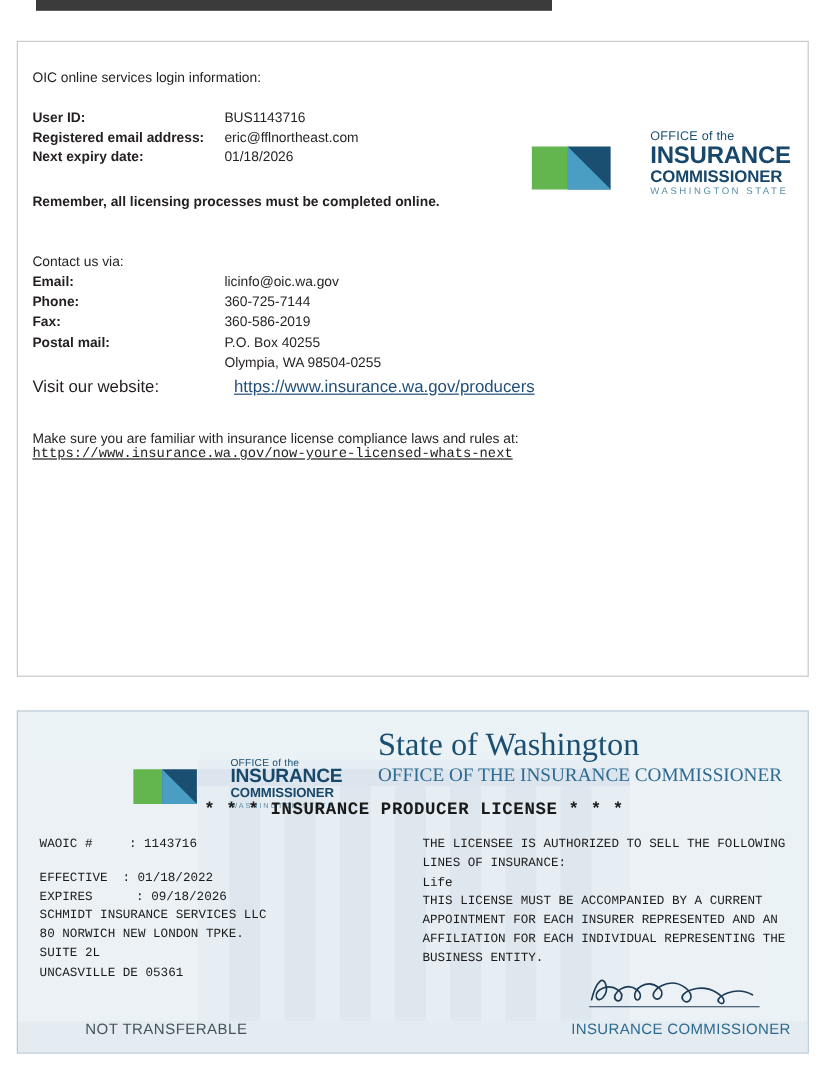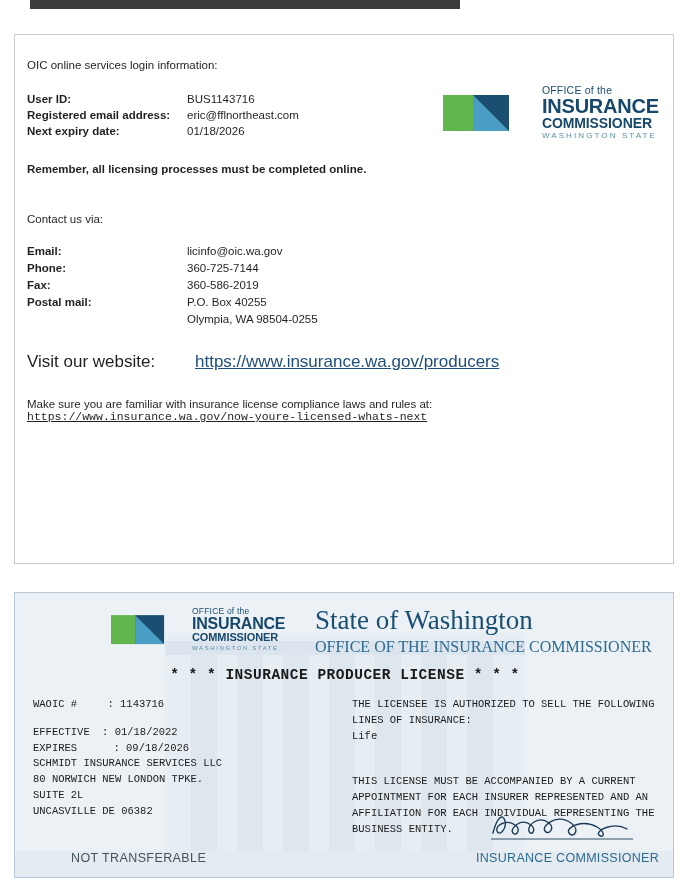--- a/index.html
+++ b/index.html
@@ -74,36 +74,35 @@
   .remember {
     margin-top: 22px;
     font-size: 11.5px;
     font-weight: bold;
   }
   .contact-lead {
     margin-top: 38px;
     font-size: 11.5px;
   }
   .kv-table2 {
-    margin-top: 20px;
+    margin-top: 4px;
     border-collapse: collapse;
     font-size: 11.5px;
   }
   .kv-table2 td {
     padding: 0 0 5px 0;
     vertical-align: top;
     white-space: nowrap;
   }
   .kv-table2 td.k {
     font-weight: bold;
     width: 160px;
   }
   .website-row {
-    margin-top: 22px;
-    font-size: 17px;
+    font-size: 14px;
     position: relative;
     height: 16px;
     text-align: right;
   }
   .website-row .lbl {
     position: absolute; left: 0; top: 0;
   }
   .website-row .lnk {
     position: absolute; left: 168px; top: 0;
     color: #1f4e79;
@@ -117,21 +116,22 @@
     margin-top: 7px;
     color: #231f20;
     text-decoration: underline;
     font-family: Liberation Mono, monospace;
   }
 
   
   .oic-logo {
     position: absolute;
     display: flex;
-    align-items: flex-start;
+    align-items: flex-end;
+    margin-top: 24px;
   }
   .oic-logo .marks {
     position: relative;
     flex: 0 0 auto;
   }
   .oic-text {
     margin-left: 7px;
     line-height: 1;
   }
   .oic-text .l1 {
@@ -241,21 +241,21 @@
     top: 104px;
     width: 300px;
   }
   .lic-left .row-sp { height: 12px; }
   .lic-right {
     position: absolute;
     left: 337px;
     top: 104px;
     width: 305px;
   }
-  .lic-right .blk2 { margin-top: 30px; }
+  .lic-right .blk2 { }
   .not-transferable {
     position: absolute;
     left: 56px;
     bottom: 12px;
     font-size: 12.5px;
     color: #44525c;
     letter-spacing: 0.4px;
   }
   .commissioner {
     position: absolute;
@@ -413,21 +413,21 @@
         <span>EFFECTIVE</span>
         <span style="display:inline-block;width:6px"></span><span>: 01/18/2022</span>
       </div>
       <div>
         <span>EXPIRES</span>
         <span style="display:inline-block;width:30px"></span><span>: 09/18/2026</span>
       </div>
       <div>SCHMIDT INSURANCE SERVICES LLC</div>
       <div>80 NORWICH NEW LONDON TPKE.</div>
       <div>SUITE 2L</div>
-      <div>UNCASVILLE DE 06382</div>
+      <div>UNCASVILLE DE 05361</div>
     </div>
 
     <div class="lic-right mono">
       <div>THE LICENSEE IS AUTHORIZED TO SELL THE FOLLOWING</div>
       <div>LINES OF INSURANCE:</div>
       <div>Life</div>
       <div class="blk2">
         <div>THIS LICENSE MUST BE ACCOMPANIED BY A CURRENT</div>
         <div>APPOINTMENT FOR EACH INSURER REPRESENTED AND AN</div>
         <div>AFFILIATION FOR EACH INDIVIDUAL REPRESENTING THE</div>

